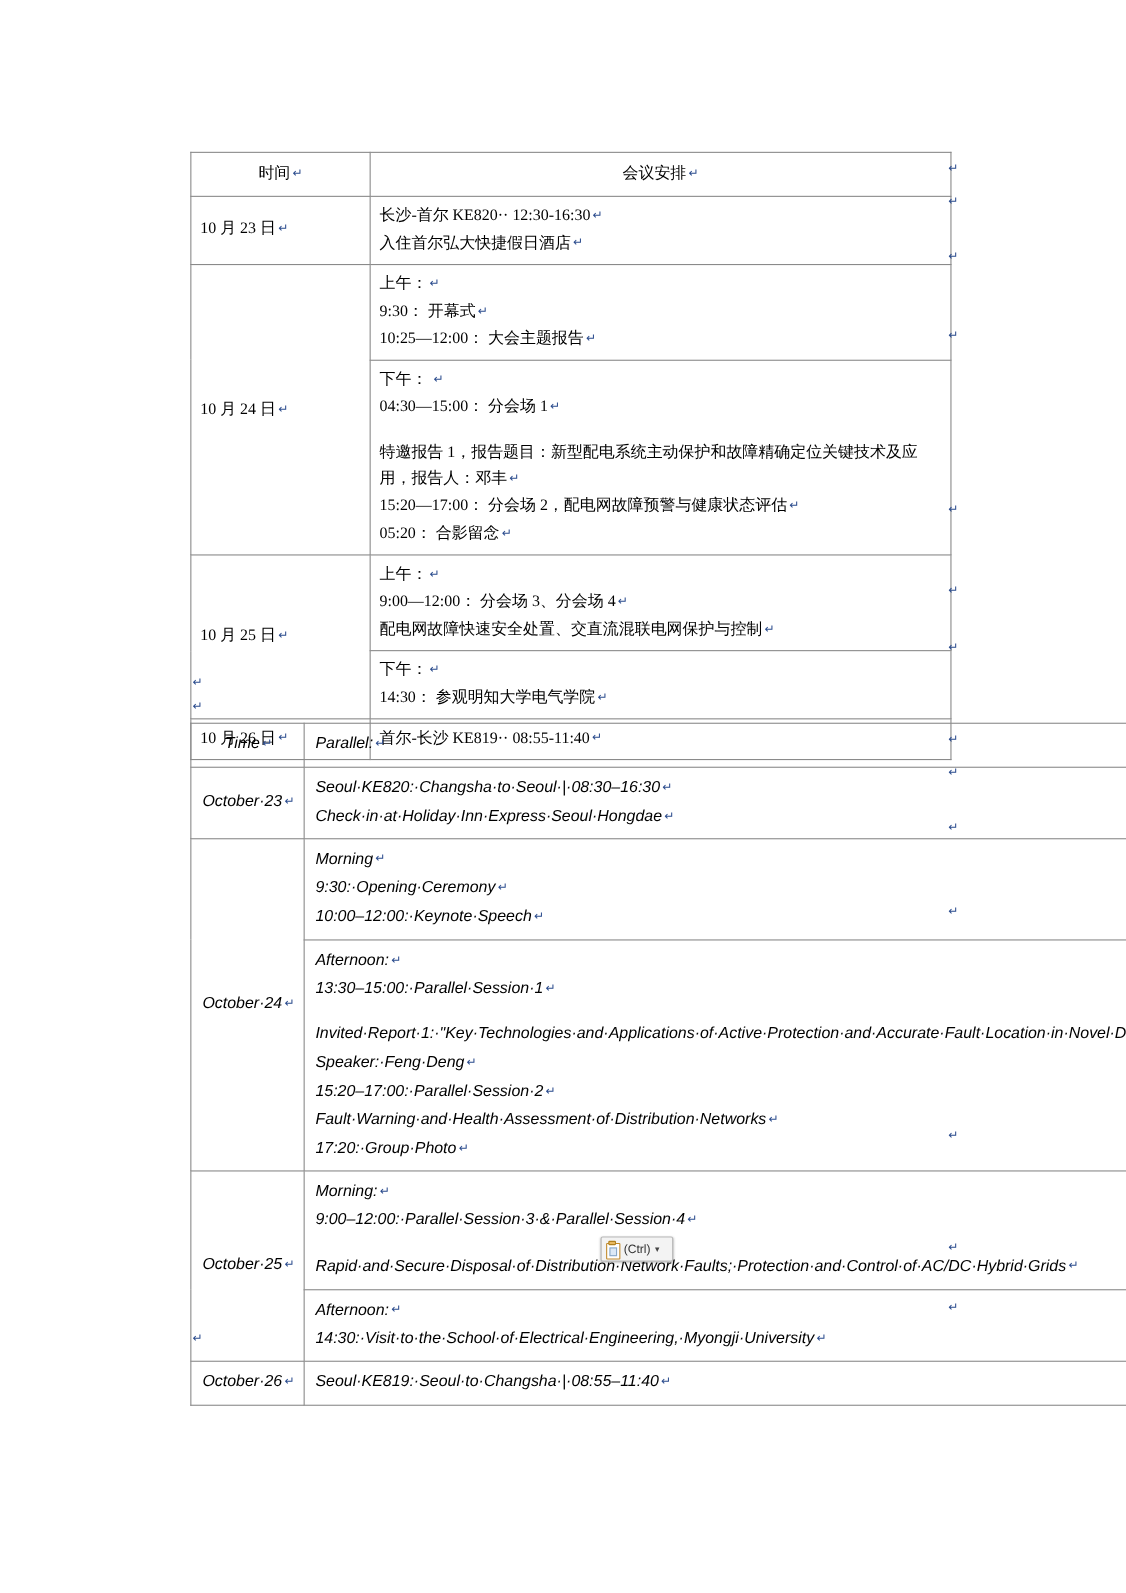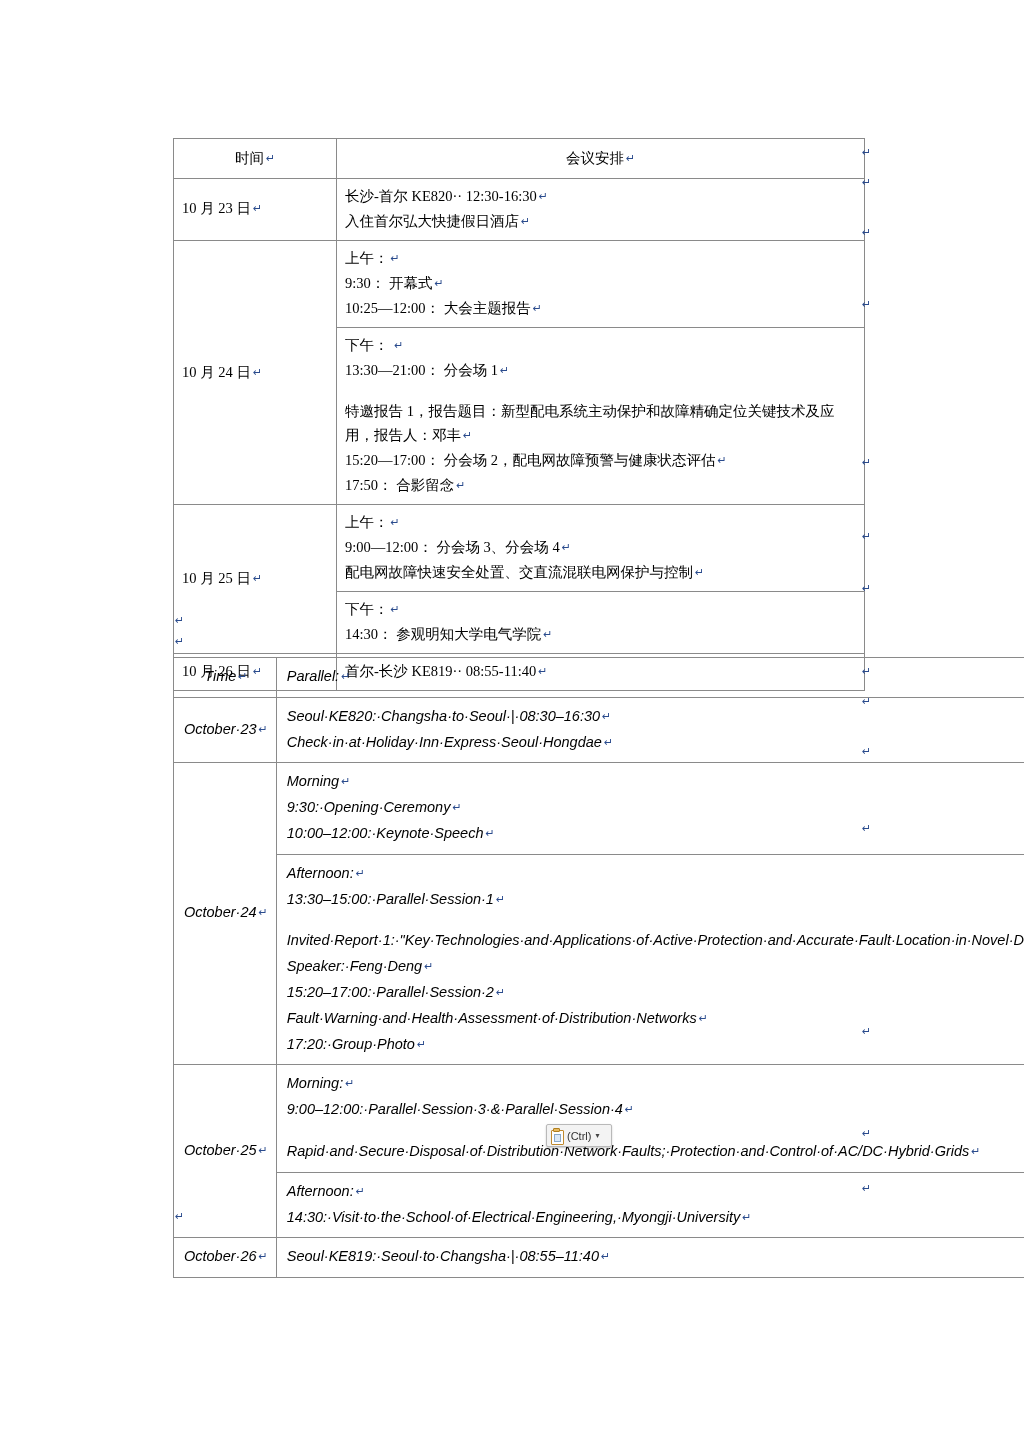--- a/index.html
+++ b/index.html
@@ -190,24 +190,24 @@
           <td>
             <div class="line"><span>上午：</span><span class="pilcrow">↵</span></div>
             <div class="line"><span>9:30： 开幕式</span><span class="pilcrow">↵</span></div>
             <div class="line"><span>10:25—12:00： 大会主题报告</span><span class="pilcrow">↵</span></div>
           </td>
         </tr>
 
         <tr>
           <td>
             <div class="line"><span>下午： </span><span class="pilcrow">↵</span></div>
-            <div class="line"><span>13:30—21:00： 分会场 1</span><span class="pilcrow">↵</span></div>
+            <div class="line"><span>04:30—15:00： 分会场 1</span><span class="pilcrow">↵</span></div>
             <div class="line wrap"><span>特邀报告 1，报告题目：新型配电系统主动保护和故障精确定位关键技术及应用，报告人：邓丰</span><span class="pilcrow">↵</span></div>
             <div class="line"><span>15:20—17:00： 分会场 2，配电网故障预警与健康状态评估</span><span class="pilcrow">↵</span></div>
-            <div class="line"><span>17:50： 合影留念</span><span class="pilcrow">↵</span></div>
+            <div class="line"><span>05:20： 合影留念</span><span class="pilcrow">↵</span></div>
           </td>
         </tr>
 
         <tr>
           <td class="center mid" rowspan="2">
             <span class="line">10 月 25 日</span><span class="pilcrow">↵</span>
           </td>
           <td>
             <div class="line"><span>上午：</span><span class="pilcrow">↵</span></div>
             <div class="line"><span>9:00—12:00： 分会场 3、分会场 4</span><span class="pilcrow">↵</span></div>

